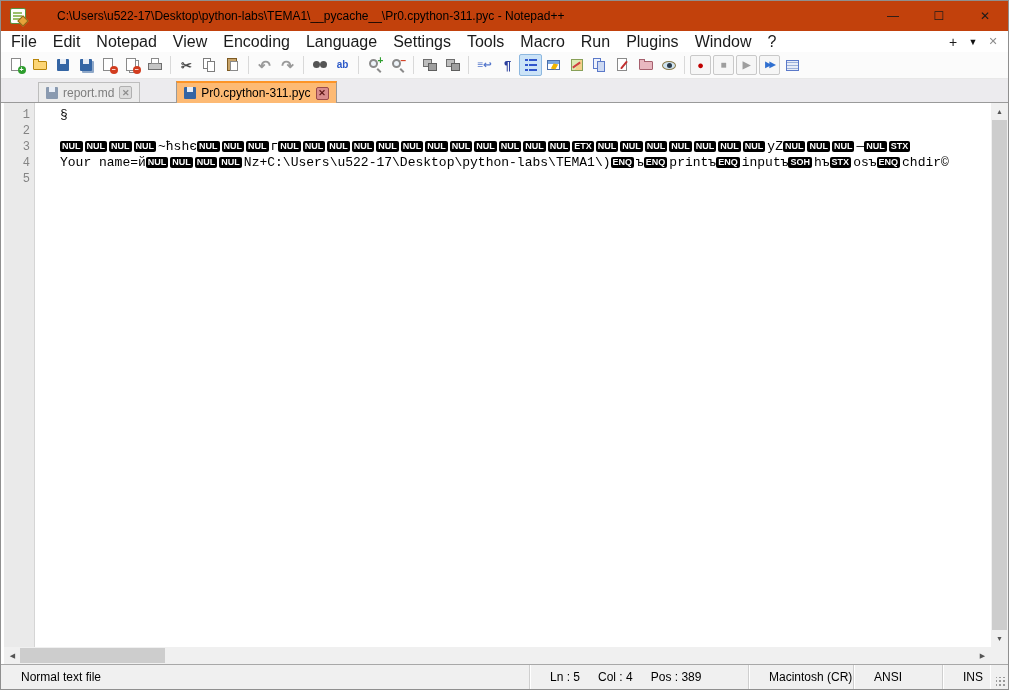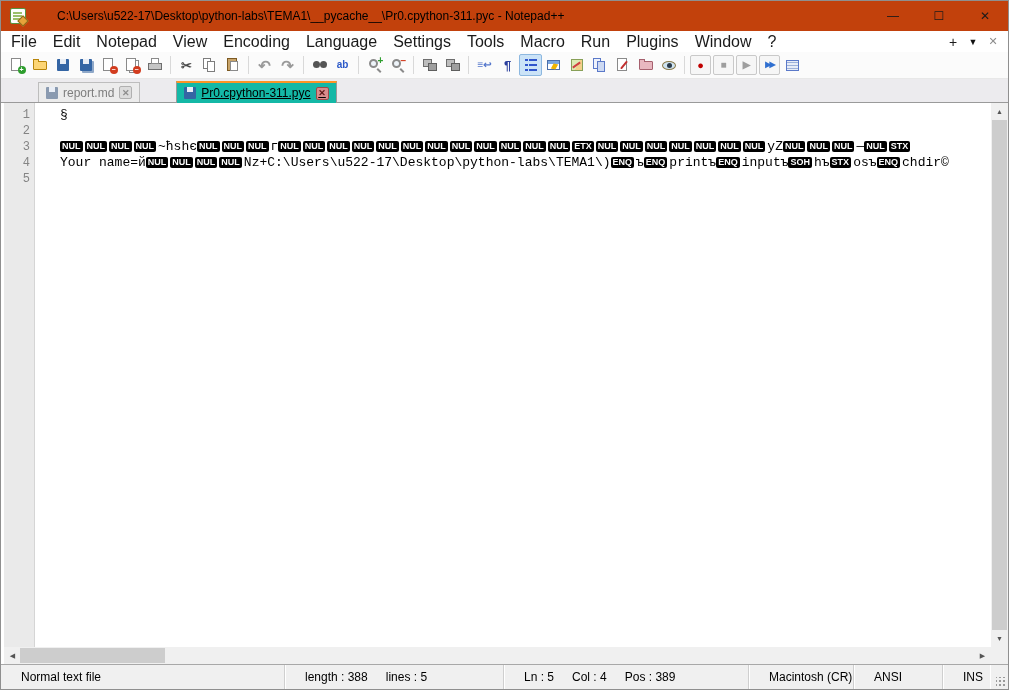--- a/index.html
+++ b/index.html
@@ -67,21 +67,21 @@
   [data-k="folderp"] .ig::before{left:1px;top:4px;width:14px;height:9px;background:#e8b7c0;border:1px solid #a6606e;border-radius:1px;}
   [data-k="folderp"] .ig::after{left:1px;top:2px;width:6px;height:3px;background:#e8b7c0;border:1px solid #a6606e;border-bottom:none;}
   [data-k="eye"] .ig::before{left:1px;top:4px;width:14px;height:9px;border-radius:50%;background:#cfe3f0;border:1px solid #8a7a4a;}
   [data-k="eye"] .ig::after{left:6px;top:6px;width:5px;height:5px;border-radius:50%;background:#2a3a4a;}
   [data-k="grid"] .ig::before{left:1px;top:3px;width:13px;height:11px;background:#e7ecf7;border:1px solid #5b79c9;}
   [data-k="grid"] .ig::after{left:2px;top:5px;width:11px;height:7px;background:repeating-linear-gradient(0deg,#9db1d9 0 1px,transparent 1px 3px);}
 
   
   .tabbar{height:23px;background:#ecebee;display:flex;align-items:flex-end;border-bottom:1px solid #9a9a9a;flex:0 0 auto;padding-left:1px;}
   .tab{height:19px;display:flex;align-items:center;gap:5px;padding:0 7px;border:1px solid #bdbdbd;border-bottom:none;background:#ececec;font-size:12px;color:#7d7d7d;position:relative;box-sizing:content-box;margin-left:36px;}
-  .tab.active{background:#14b8a6;color:#000;border-color:#9a9a9a;border-top:2px solid #fd9426;height:20px;margin-bottom:-1px;z-index:2;text-decoration:underline;}
+  .tab.active{background:#fdba74;color:#000;border-color:#9a9a9a;border-top:2px solid #fd9426;height:20px;margin-bottom:-1px;z-index:2;}
   .ticon{width:12px;height:12px;background:#8a9ab0;border-radius:1px;position:relative;flex:0 0 auto;}
   .tab.active .ticon{background:#3465a4;}
   .ticon::before{content:"";position:absolute;left:3px;top:0;width:6px;height:5px;background:#e9eef6;}
   .tclose{width:13px;height:13px;display:flex;align-items:center;justify-content:center;font-size:9px;font-weight:bold;border-radius:2px;border:1px solid #b0b0b0;background:#dcdcdc;color:#8d8d8d;box-sizing:border-box;}
   .tab.active .tclose{background:#d98c8c;border-color:#9a4a4a;color:#5d1616;}
 
   
   .editor{flex:1 1 auto;position:relative;background:#fff;overflow:hidden;}
   .gutter{position:absolute;left:3px;top:0;bottom:17px;width:31px;background:#eaeaea;border-right:1px solid #d5d5d5;padding-top:4px;box-sizing:border-box;}
   .ln{height:16px;line-height:16px;font-family:"Liberation Mono",monospace;font-size:12px;color:#848484;text-align:right;padding-right:4px;}
@@ -97,21 +97,21 @@
   .hscroll{position:absolute;left:3px;right:17px;bottom:0;height:17px;background:#f0f0f0;}
   .hthumb{position:absolute;top:1px;bottom:1px;left:16px;width:145px;background:#cdcdcd;}
   .sarrow{position:absolute;width:17px;height:17px;display:flex;align-items:center;justify-content:center;font-size:7px;color:#555;background:#f0f0f0;}
   .sa-up{top:0;left:0;} .sa-dn{bottom:0;left:0;} .sa-lf{left:0;top:0;} .sa-rt{right:0;top:0;}
   .corner{position:absolute;right:0;bottom:0;width:17px;height:17px;background:#f0f0f0;}
 
   
   .statusbar{height:24px;border-top:1px solid #a8a8a8;background:#f0f0f0;display:flex;align-items:stretch;font-size:12px;color:#000;flex:0 0 auto;}
   .ssec{display:flex;align-items:center;padding-left:20px;gap:18px;border-right:1px solid #cfcfcf;box-shadow:1px 0 0 #fff;box-sizing:border-box;white-space:nowrap;overflow:hidden;}
   .s1{flex:1 1 auto;min-width:200px;}
-  .s2{width:219px;} .s3{width:245px;} .s4{width:105px;} .s5{width:89px;} .s6{width:47px;border-right:none;}
+  .s2{width:219px;} .s3{width:219px;} .s4{width:105px;} .s5{width:89px;} .s6{width:47px;border-right:none;}
   .grip{width:18px;display:flex;align-items:flex-end;justify-content:flex-end;}
   .grip::after{content:"";width:10px;height:10px;margin:0 2px 2px 0;background:radial-gradient(#9a9a9a 1px,transparent 1.2px);background-size:4px 4px;background-position:bottom right;}
 </style>
 </head>
 <body>
 
 <div class="win">
 
   <div class="titlebar">
     <span class="appicon"></span>
@@ -299,24 +299,20 @@
       <div class="hthumb"></div>
       <div class="sarrow sa-rt">▶</div>
     </div>
     <div class="corner"></div>
   </div>
 
   <div class="statusbar">
     <div class="ssec s1">
         <span>Normal text file</span>
       </div>
-    <div class="ssec s2">
-      <span>length : 388</span>
-      <span>lines : 5</span>
-    </div>
     <div class="ssec s3">
       <span>Ln : 5</span>
       <span>Col : 4</span>
       <span>Pos : 389</span>
     </div>
     <div class="ssec s4">
         <span>Macintosh (CR)</span>
       </div>
     <div class="ssec s5">
         <span>ANSI</span>

